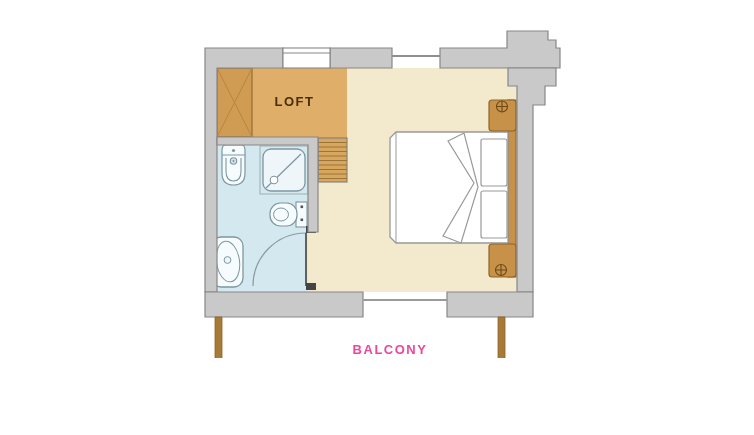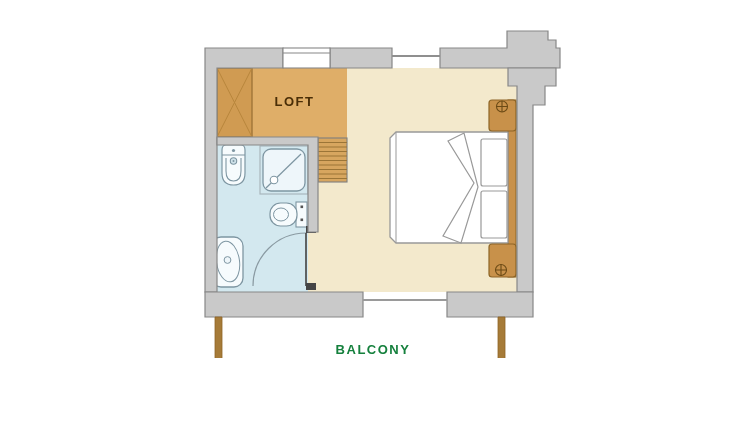--- a/index.html
+++ b/index.html
@@ -6,21 +6,21 @@
   body { font-family:"Liberation Sans", sans-serif; }
   .plan-stage {
     position:relative; width:754px; height:358px; background:#ffffff; overflow:hidden;border-radius:29px;
   }
   .plan-stage svg { position:absolute; left:0; top:0; }
   .room-label {
     position:absolute; text-align:center; font-weight:bold;
     font-size:13px; letter-spacing:1.5px; color:#111;
   }
   .loft-label    { left:252px; top:94px;  width:85px;  color:#4a2e07; }
-  .balcony-label { left:313px; top:342px; width:120px; color:#15803d; }
+  .balcony-label { left:330px; top:342px; width:120px; color:#ec4899; }
 </style>
 </head>
 <body>
 
 <div class="plan-stage">
   <svg width="754" height="435" viewBox="0 0 754 435" xmlns="http://www.w3.org/2000/svg">
 
     <g>
       <rect x="217" y="68" width="301" height="224" fill="#f3e9cc"></rect>
       <rect x="217" y="68" width="130" height="70" fill="#dfae68"></rect>

